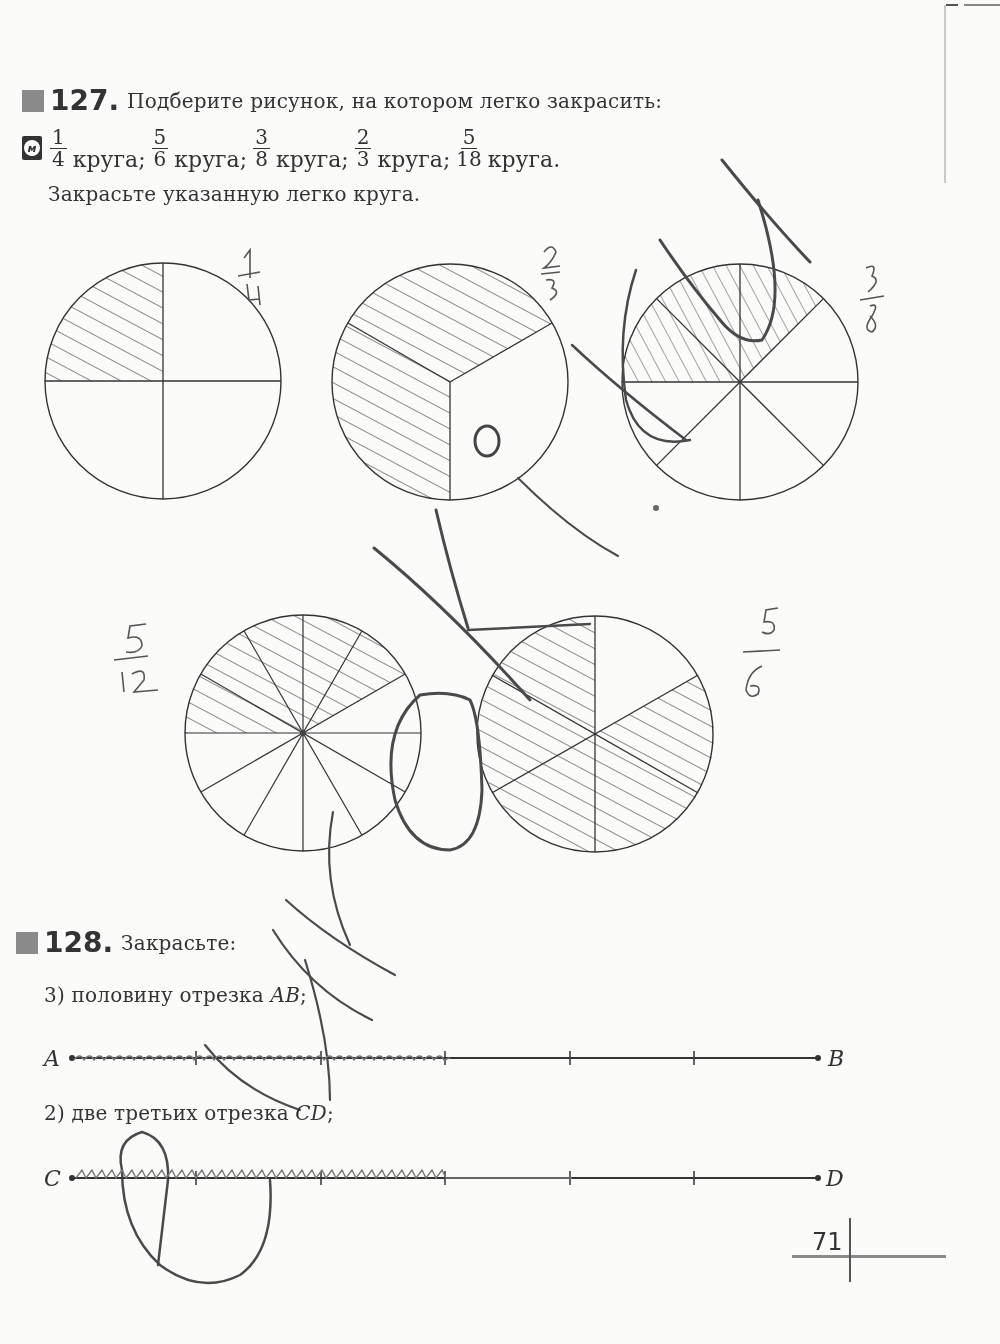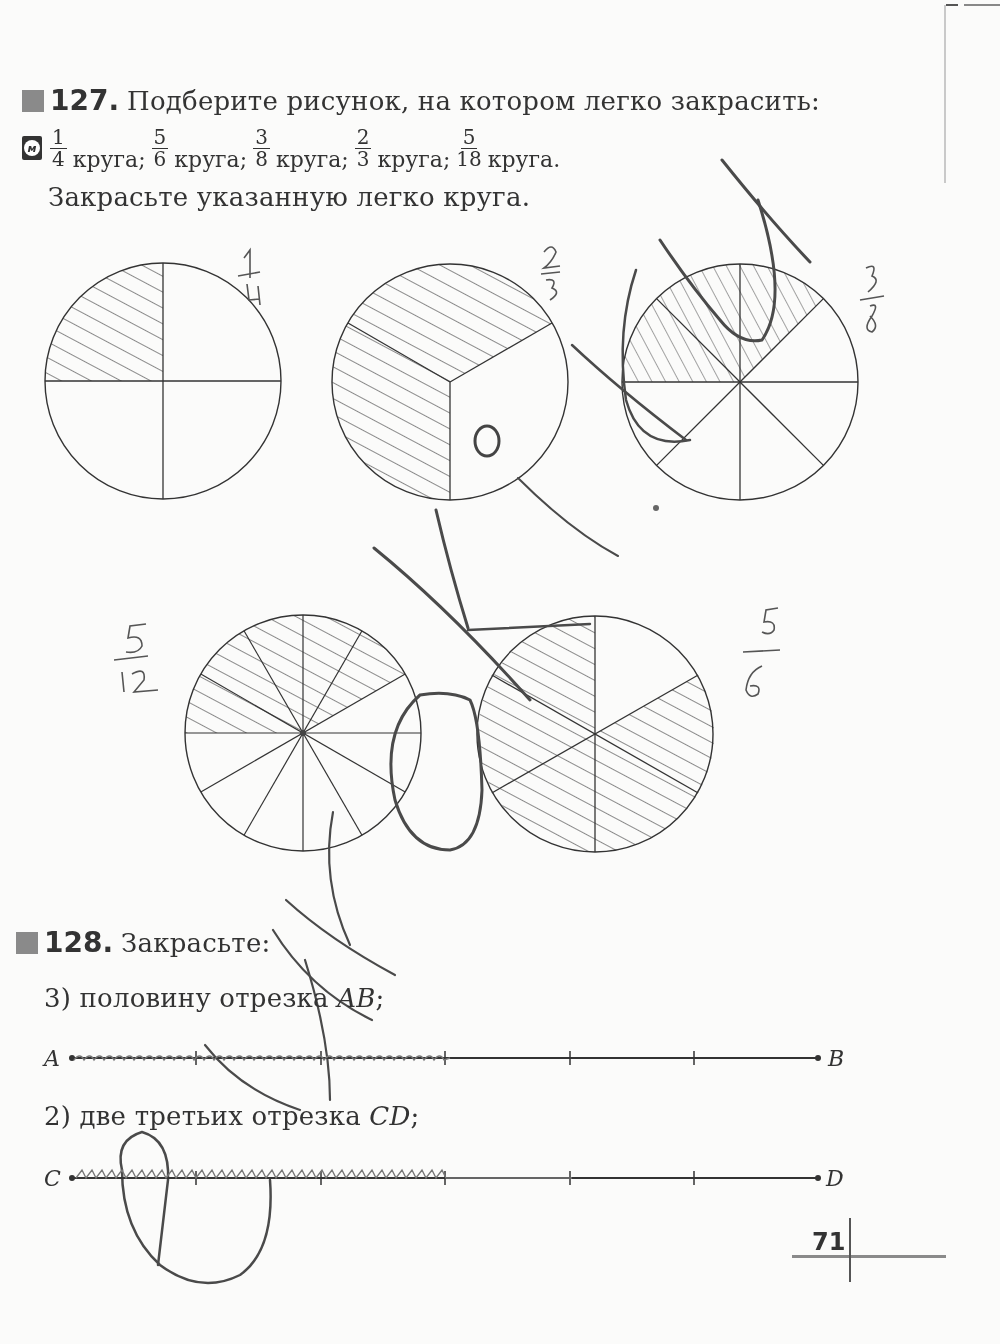--- a/index.html
+++ b/index.html
@@ -1,30 +1,30 @@
 <!DOCTYPE html>
 <html><head>
 <meta charset="utf-8">
 <style>
   html, body { margin:0; padding:0; }
   body { width:1000px; height:1344px; background:#fbfbfa; position:relative; overflow:hidden;
          font-family:"DejaVu Serif", "Liberation Serif", serif; color:#2a2a2a; }
   .abs { position:absolute; }
   .ex-num { font-family:"DejaVu Sans", "Liberation Sans", sans-serif; font-weight:bold; font-size:28px; color:#333; }
-  .ex-text { font-size:26px; color:#333; letter-spacing:0.2px;text-align:center; }
+  .ex-text { font-size:20px; color:#333; letter-spacing:0.2px;text-align:center; }
   .sq { width:22px; height:22px; background:#8a8a8a; display:inline-block; }
   .m-badge { width:20px; height:24px; background:#333; border-radius:2px; display:flex; align-items:center; justify-content:center; }
   .m-badge span { width:16px; height:16px; border-radius:50%; background:#fff; color:#333; font-family:"DejaVu Sans", sans-serif;
                   font-weight:bold; font-style:italic; font-size:11px; display:flex; align-items:center; justify-content:center; }
   .frac { display:inline-flex; flex-direction:column; align-items:center; vertical-align:middle; font-size:20px; line-height:21px; margin:0 6px 0 2px; }
   .frac .num { border-bottom:1.5px solid #333; padding:0 2px; }
   .fracline { font-size:22px; color:#333; display:flex; align-items:center; }
   .word { margin-right:4px;margin-top:23px; }
   svg text { font-family:"DejaVu Serif", serif; }
-  .page-num { font-family:"DejaVu Sans", sans-serif; font-weight:bold; font-size:24px; color:#333; }
+  .page-num { font-family:"DejaVu Sans", sans-serif; font-weight:normal; font-size:24px; color:#333; }
   .italic { font-style:italic; }
 </style>
 </head>
 <body>
 
 <div class="abs" style="left:944px; top:5px; width:2px; height:178px; background:#c9c9c9;"></div>
 <div class="abs" style="left:946px; top:4px; width:12px; height:2px; background:#555;"></div>
 <div class="abs" style="left:964px; top:4px; width:36px; height:2px; background:#888;"></div>
 
 <div class="abs" style="left:22px; top:84px; display:flex; align-items:center;">

